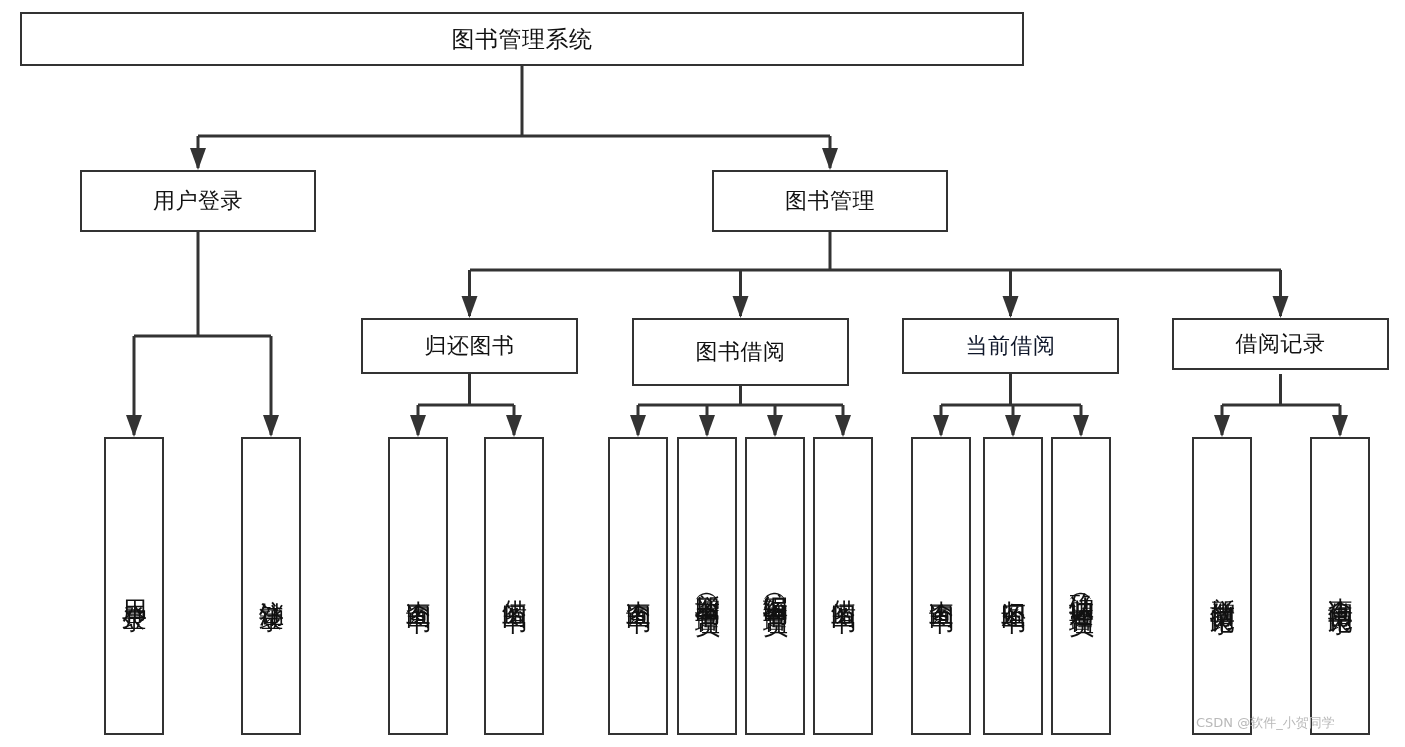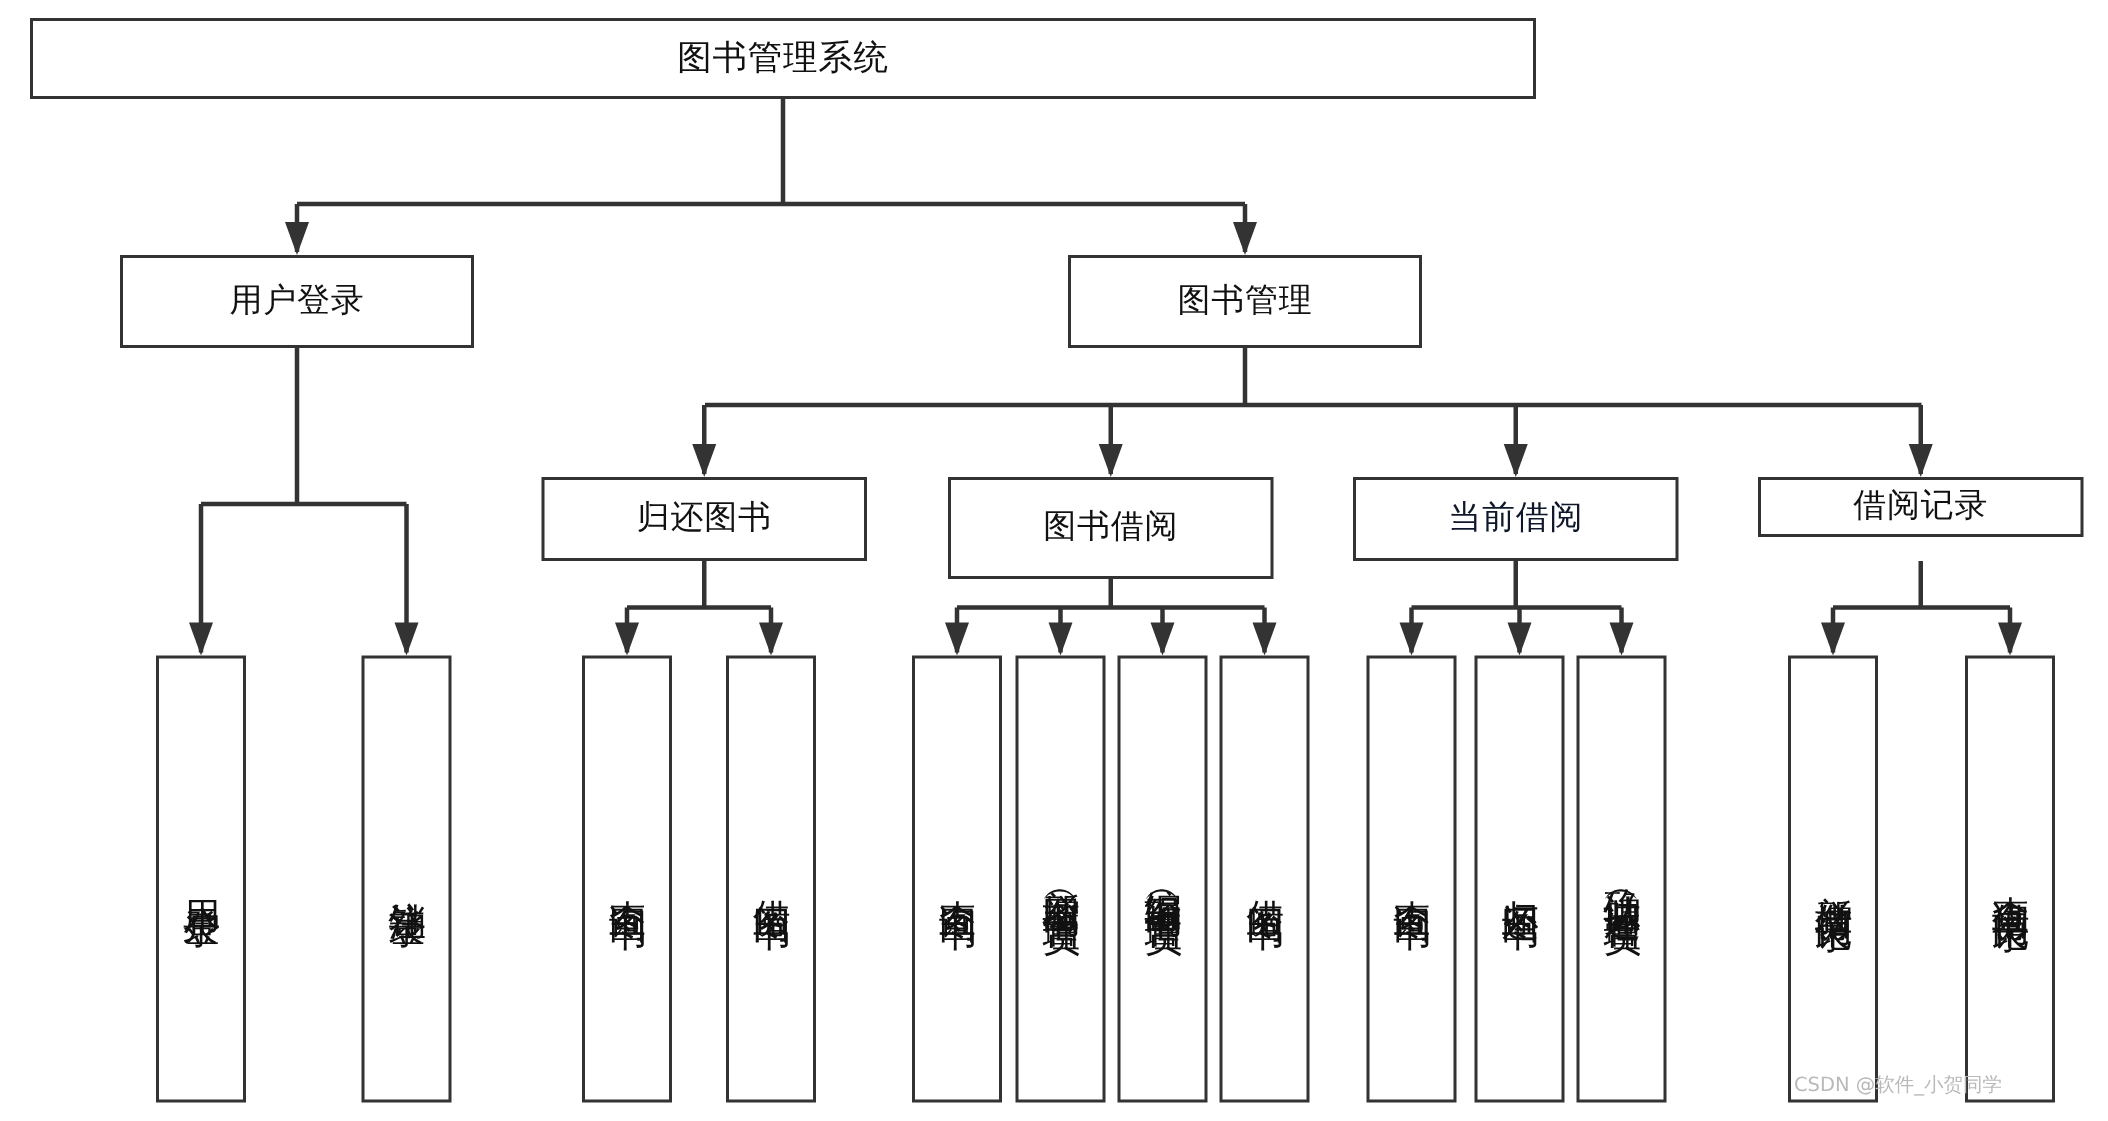--- a/index.html
+++ b/index.html
@@ -141,21 +141,21 @@
       </div>
       <div class="node horiz" style="left: 361px; top: 318px; width: 217px; height: 56px; border-color: rgb(51, 51, 51); background: rgb(255, 255, 255); color: rgb(17, 17, 17);">
         <span class="lbl">归还图书</span>
       </div>
       <div class="node horiz" style="left: 632px; top: 318px; width: 217px; height: 68px; border-color: rgb(51, 51, 51); background: rgb(255, 255, 255); color: rgb(17, 17, 17);">
         <span class="lbl">图书借阅</span>
       </div>
       <div class="node horiz" style="left: 902px; top: 318px; width: 217px; height: 56px; border-color: rgb(51, 51, 51); background: rgb(255, 255, 255); color: #0f172a;">
         <span class="lbl">当前借阅</span>
       </div>
-      <div class="node horiz" style="left: 1172px; top: 318px; width: 217px; height: 40px; border-color: rgb(51, 51, 51); background: rgb(255, 255, 255); color: rgb(17, 17, 17);">
+      <div class="node horiz" style="left: 1172px; top: 318px; width: 217px; height: 52px; border-color: rgb(51, 51, 51); background: rgb(255, 255, 255); color: rgb(17, 17, 17);">
         <span class="lbl">借阅记录</span>
       </div>
       <div class="node vert" style="left: 104px; top: 437px; width: 60px; height: 298px; border-color: rgb(51, 51, 51); background: rgb(255, 255, 255); color: rgb(17, 17, 17);">
         <span class="lbl">用户登录</span>
       </div>
       <div class="node vert" style="left: 241px; top: 437px; width: 60px; height: 298px; border-color: rgb(51, 51, 51); background: rgb(255, 255, 255); color: rgb(17, 17, 17);">
         <span class="lbl">注销登录</span>
       </div>
       <div class="node vert" style="left: 388px; top: 437px; width: 60px; height: 298px; border-color: rgb(51, 51, 51); background: rgb(255, 255, 255); color: rgb(17, 17, 17);">
         <span class="lbl">查询图书</span>

